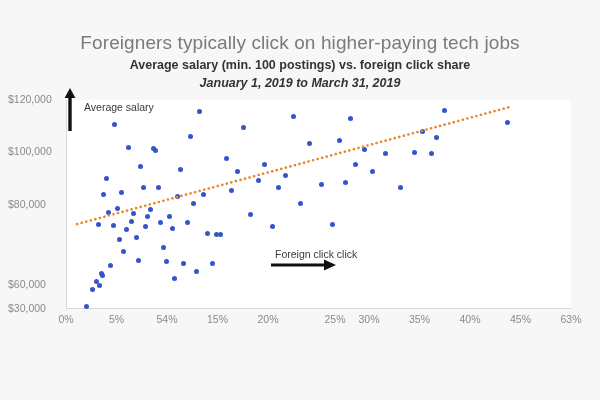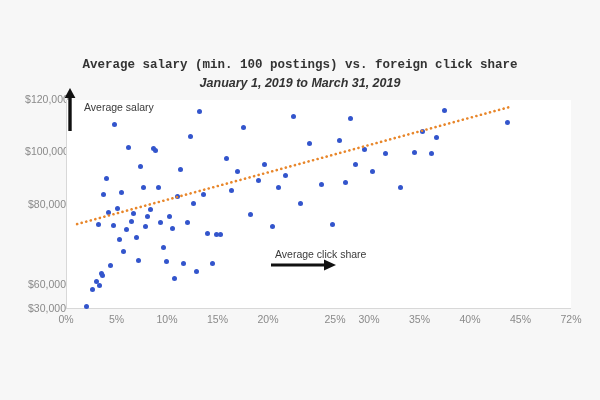--- a/index.html
+++ b/index.html
@@ -31,21 +31,21 @@
   .subtitle {
     position: absolute;
     left: 0;
     width: 600px;
     text-align: center;
     font-size: 12.5px;
     font-weight: bold;
     color: #333333;
     white-space: nowrap;
   }
-  .subtitle.l1 { top: 58px; font-family: Liberation Mono, monospace; }
+  .subtitle.l1 { top: 58px; }
   .subtitle.l2 { top: 76px; font-style: italic; }
 
   
   #plot {
     position: absolute;
     left: 66px; top: 100px;
     width: 505px; height: 209px;
     background: #ffffff;
     border-left: 1px solid #d8d8d8;
     border-bottom: 1px solid #d8d8d8;
@@ -61,22 +61,22 @@
   }
 
   #trend {
     position: absolute;
     left: 0; top: 0;
     width: 505px; height: 209px;
     pointer-events: none;
   }
   .ytick-wrap {
     position: absolute;
-    left: 16px; width: 62px;
-    text-align: center;
+    left: 8px; width: 62px;
+    text-align: left;
     font-size: 10.5px;
     color: #8a8a8a;
     white-space: nowrap;
   }
   .xtick-wrap {
     position: absolute;
     top: 313px;
     font-size: 10.5px;
     color: #8a8a8a;
     white-space: nowrap;
@@ -95,43 +95,44 @@
   #anno-x-text { left: 275px; top: 237px; }
 
   #anno-y-arrow { position: absolute; left: 63px; top: 88px; }
   #anno-x-arrow { position: absolute; left: 271px; top: 258px; }
 </style>
 </head>
 <body>
 
 <div id="page">
 
+  <div class="title">Foreigners typically click on higher-paying tech jobs</div>
   <div class="subtitle l1">Average salary (min. 100 postings) vs. foreign click share</div>
   <div class="subtitle l2">January 1, 2019 to March 31, 2019</div>
 
   <div id="yticks">
       <div class="ytick-wrap" style="top: 302px;">$30,000</div>
       <div class="ytick-wrap" style="top: 249.75px; margin-top: 28px;">$60,000</div>
       <div class="ytick-wrap" style="top: 197.5px;">$80,000</div>
       <div class="ytick-wrap" style="top: 145.25px;">$100,000</div>
       <div class="ytick-wrap" style="top: 93px;">$120,000</div>
     </div>
 
   <div id="xticks">
       <div class="xtick-wrap" style="left: 66px;">0%</div>
       <div class="xtick-wrap" style="left: 116.5px;">5%</div>
-      <div class="xtick-wrap" style="left: 167px;">10%</div>
+      <div class="xtick-wrap" style="left: 167px;">54%</div>
       <div class="xtick-wrap" style="left: 217.5px;">15%</div>
       <div class="xtick-wrap" style="left: 268px;">20%</div>
       <div class="xtick-wrap" style="left: 335px;">25%</div>
       <div class="xtick-wrap" style="left: 369px;">30%</div>
       <div class="xtick-wrap" style="left: 419.5px;">35%</div>
       <div class="xtick-wrap" style="left: 470px;">40%</div>
       <div class="xtick-wrap" style="left: 520.5px;">45%</div>
-      <div class="xtick-wrap" style="left: 571px;">72%</div>
+      <div class="xtick-wrap" style="left: 571px;">63%</div>
     </div>
 
   <div id="plot">
     <div id="plot-inner">
         <div class="dot" style="left: 19.19px; top: 206.387px; background: rgb(51, 85, 204);"></div>
         <div class="dot" style="left: 25.25px; top: 189.406px; background: rgb(51, 85, 204);"></div>
         <div class="dot" style="left: 29.29px; top: 181.569px; background: rgb(51, 85, 204);"></div>
         <div class="dot" style="left: 32.32px; top: 185.749px; background: rgb(51, 85, 204);"></div>
         <div class="dot" style="left: 34.34px; top: 173.731px; background: rgb(51, 85, 204);"></div>
         <div class="dot" style="left: 35.35px; top: 175.821px; background: rgb(51, 85, 204);"></div>
@@ -213,19 +214,19 @@
       <line id="trend-line" x1="10.1" y1="124.09375" x2="444.4" y2="6.53125" stroke="#e8862a" stroke-width="2.6" stroke-linecap="round" stroke-dasharray="0.1 4.6"></line>
     </svg>
   </div>
 
   <div class="anno-text" id="anno-y-text">Average salary</div>
   <svg id="anno-y-arrow" width="14" height="44">
     <line x1="7" y1="43" x2="7" y2="9" stroke="#111" stroke-width="3.4"></line>
     <polygon points="7,0 1.6,10 12.4,10" fill="#111"></polygon>
   </svg>
 
-  <div class="anno-text" id="anno-x-text">Average click share</div>
+  <div class="anno-text" id="anno-x-text">Foreign click click</div>
   <svg id="anno-x-arrow" width="66" height="14">
     <line x1="0" y1="7" x2="54" y2="7" stroke="#111" stroke-width="3.2"></line>
     <polygon points="65,7 53,1.6 53,12.4" fill="#111"></polygon>
   </svg>
 
 </div>
 
 </body></html>

